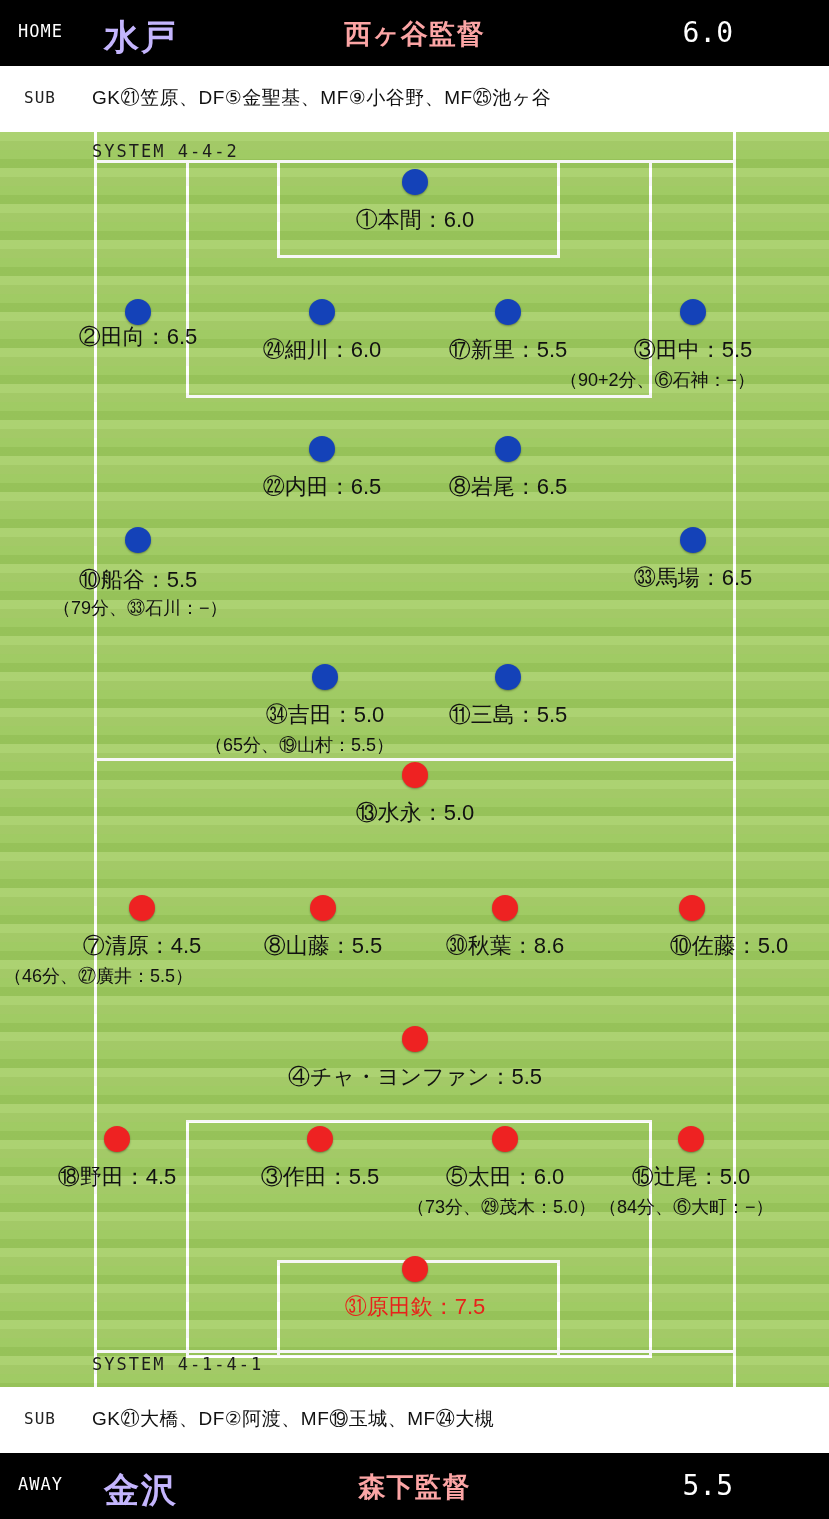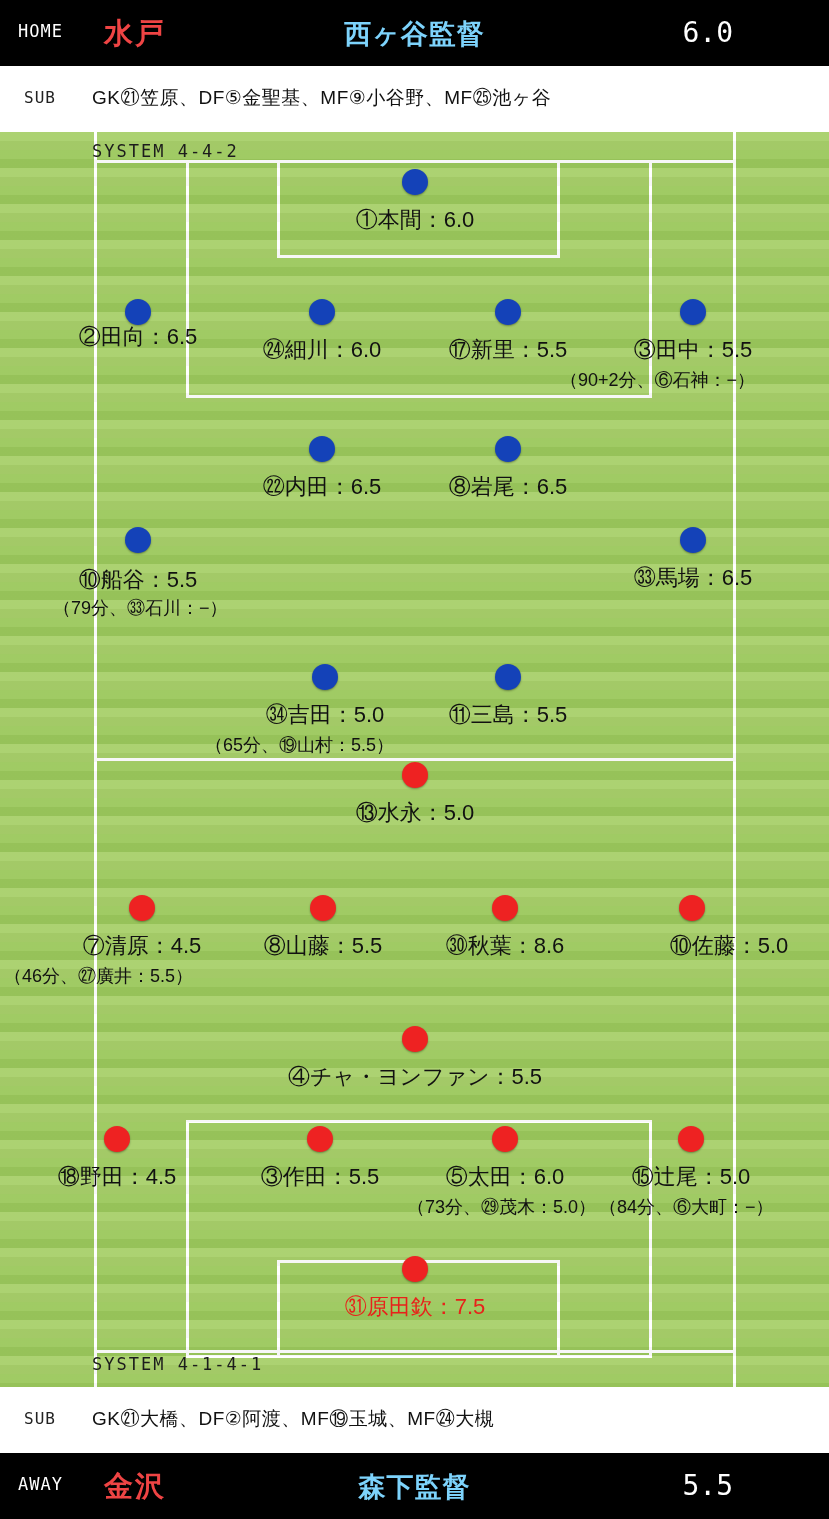--- a/index.html
+++ b/index.html
@@ -36,35 +36,35 @@
     top: 21px;
     font-family: "DejaVu Sans Mono", monospace;
     font-size: 17px;
     letter-spacing: 1px;
     color: #ffffff;
   }
   .team-name {
     position: absolute;
     left: 104px;
     top: 14px;
-    font-size: 29px;
+    font-size: 35px;
     font-weight: bold;
     letter-spacing: 2px;
-    color: #ef4444;
+    color: #c4b5fd;
   }
   .coach-name {
     position: absolute;
     left: 0;
     width: 829px;
     top: 16px;
     text-align: center;
     font-size: 27px;
     font-weight: bold;
     letter-spacing: 1px;
-    color: #7dd3fc;
+    color: #fca5a5;
   }
   .team-rating {
     position: absolute;
     right: 96px;
     top: 16px;
     font-family: "DejaVu Sans Mono", monospace;
     font-size: 28px;
     color: #ffffff;
   }
 

